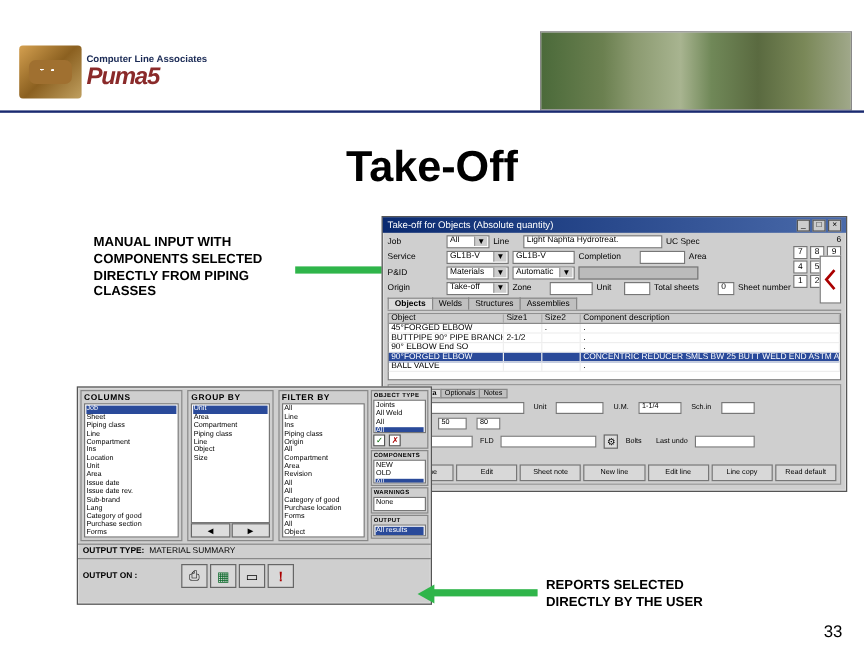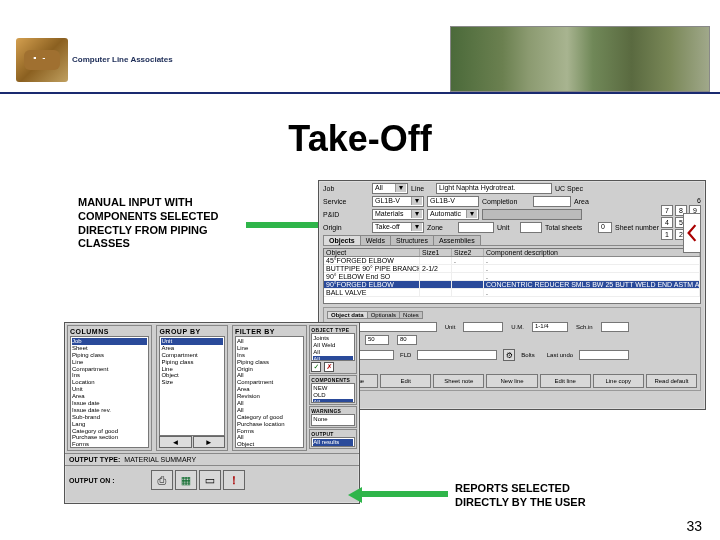--- a/index.html
+++ b/index.html
@@ -188,32 +188,41 @@
   .toolbar2 .tb.excel { color:#0a6a2a; }
 </style>
 </head>
 <body>
 
 <div class="header">
   <div class="logo-area">
     <div class="logo-img"></div>
     <div class="logo-text">
       <div class="line1"><span>Computer Line</span> <span>Associates</span></div>
+      <div class="line2"><span>Puma</span><span>5</span></div>
     </div>
   </div>
   <div class="photos"></div>
   <div class="blue-line"></div>
 </div>
 
 <div class="title">Take-Off</div>
 
 <div class="callout left">MANUAL INPUT WITH COMPONENTS SELECTED DIRECTLY FROM PIPING CLASSES</div>
 <div class="arrow-green arrow1"></div>
 
 <div class="win win1">
+  <div class="win-title">
+    <span>Take-off for Objects (Absolute quantity)</span>
+    <span class="win-btns">
+      <span>_</span>
+      <span>□</span>
+      <span>×</span>
+    </span>
+  </div>
   <div class="win-body">
     <div class="frow">
       <span class="flabel">Job</span>
       <span class="fselect" style="width:36px">All</span>
       <span class="flabel" style="width:22px">Line</span>
       <span class="ffield" style="width:116px">Light Naphta Hydrotreat.</span>
       <span class="flabel" style="width:38px">UC Spec</span>
     </div>
     <div class="frow">
       <span class="flabel">Service</span>

